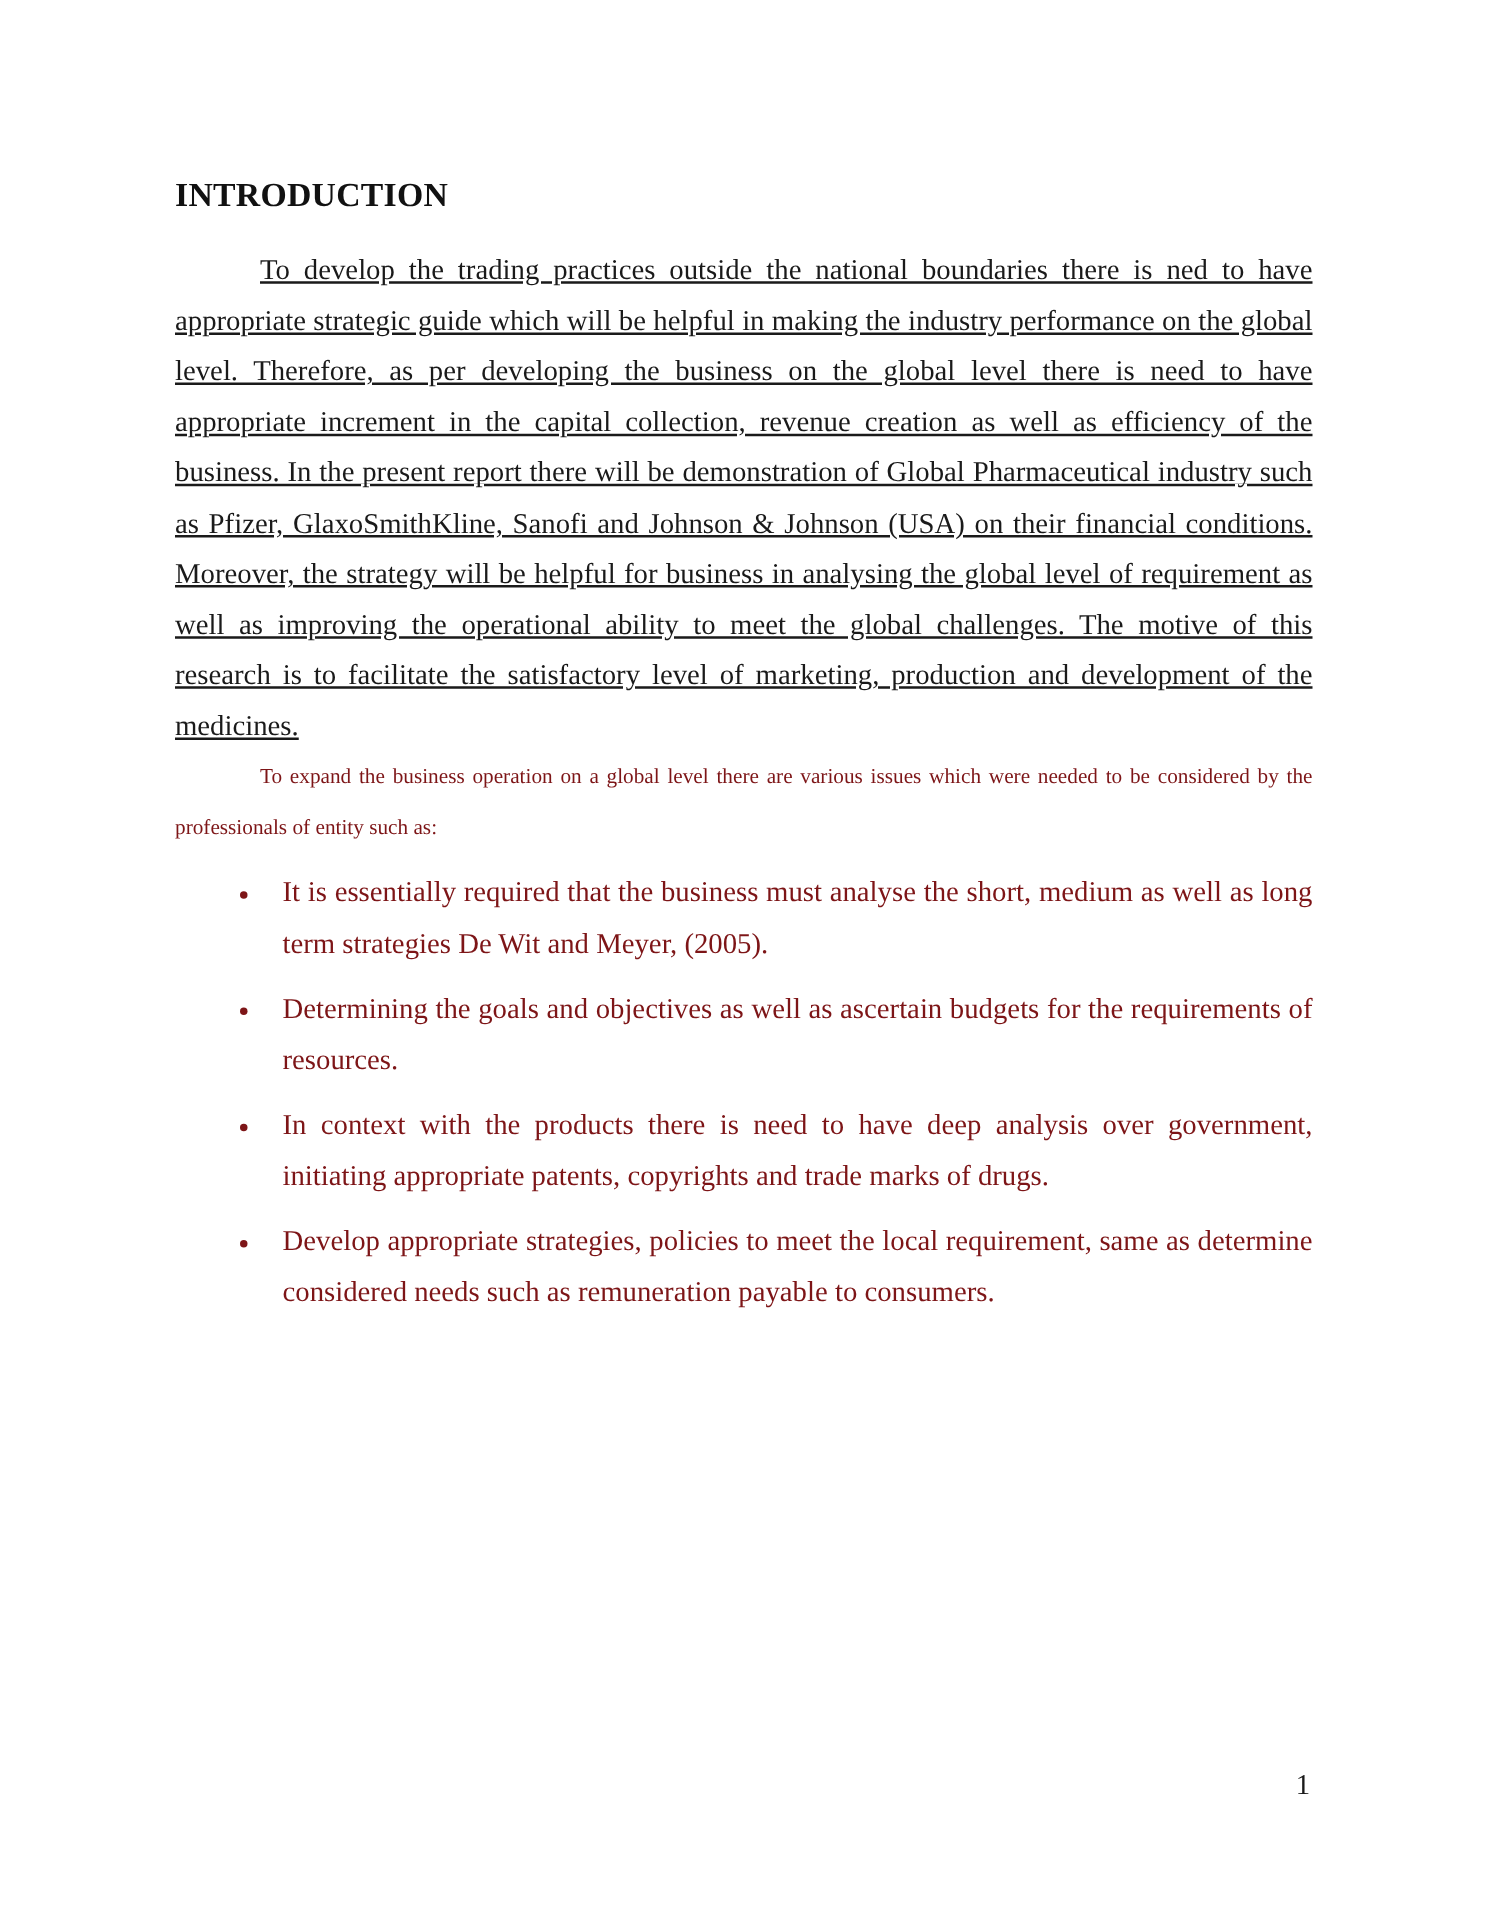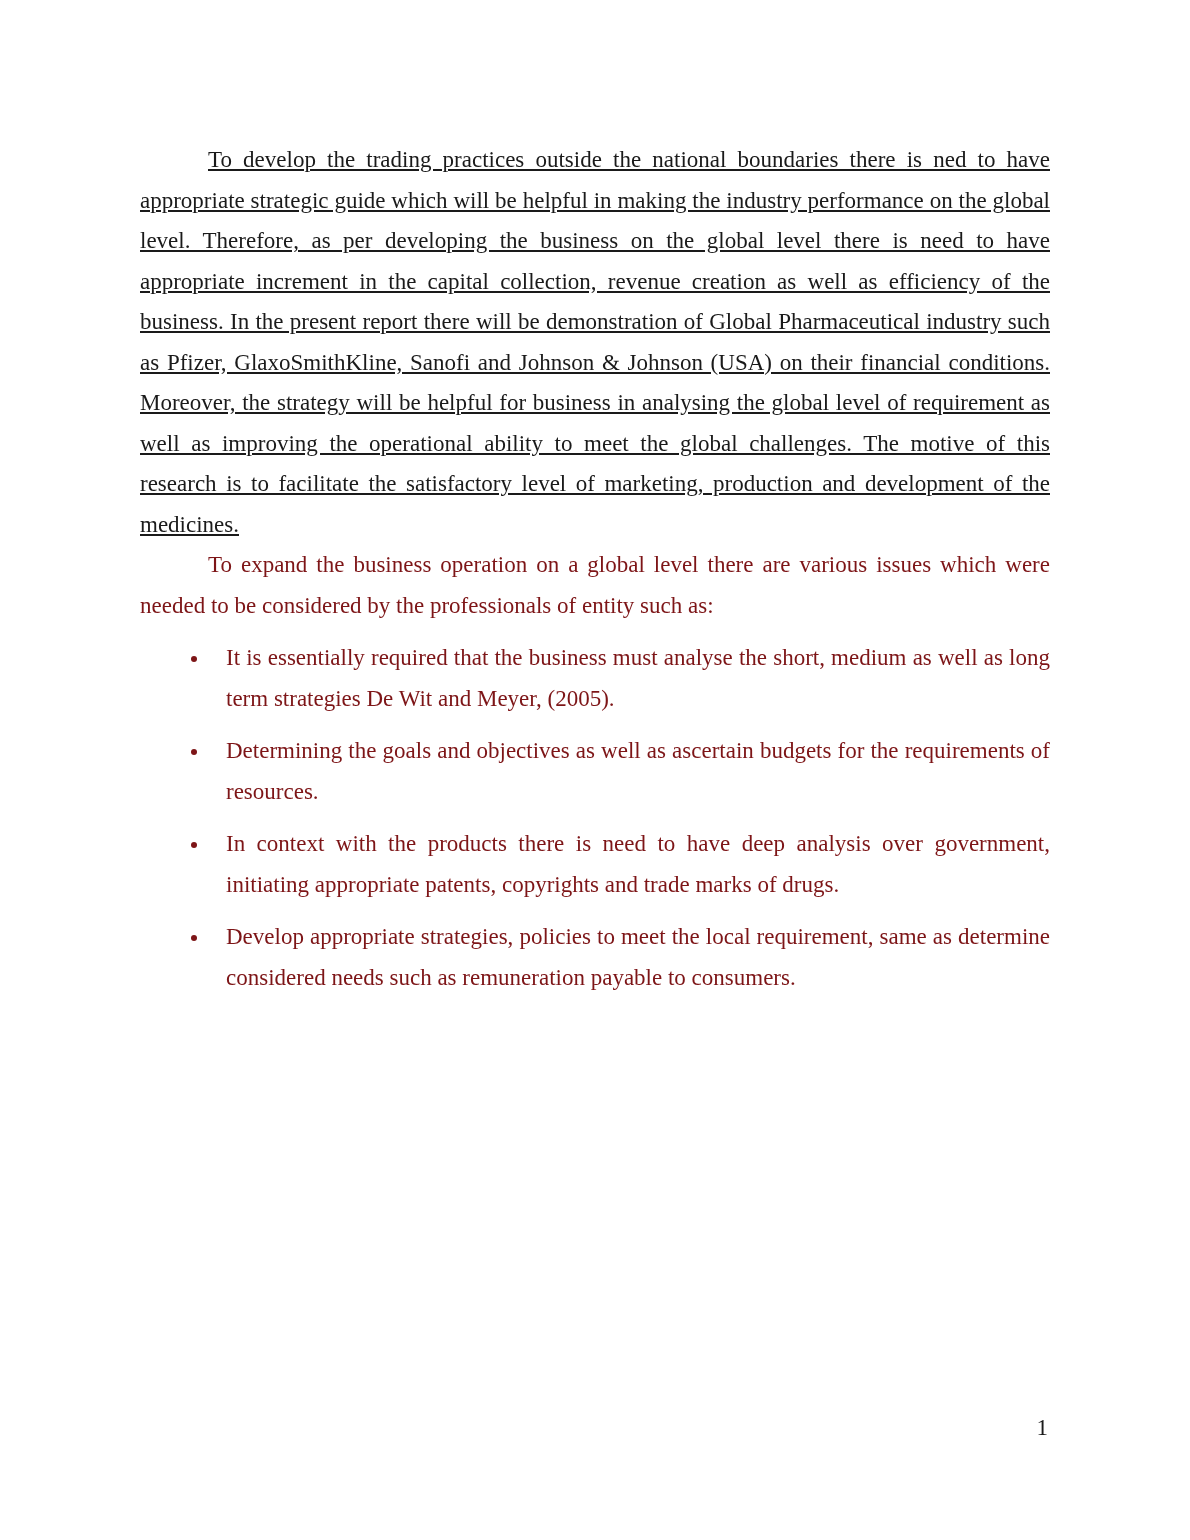--- a/index.html
+++ b/index.html
@@ -43,21 +43,21 @@
   .sub-heading {
     font-size: 23px;
     font-weight: normal;
     line-height: 40px;
     margin: 8px 0 0 0;
     color: #7d1517;
     text-decoration: underline;
     text-underline-offset: 4px;
   }
   .red-para {
-    font-size: 23px;
+    font-size: 17px;
     line-height: 40.5px;
     text-align: justify;
     text-indent: 68px;
     margin: 0;
     color: #7d1517;
   }
   ul.issues-list {
     margin: 12px 0 0 0;
     padding: 0 0 0 70px;
     list-style: disc outside;
@@ -81,20 +81,21 @@
     font-size: 23px;
     line-height: 40px;
     color: #1a1a1a;
   }
 </style>
 </head>
 <body>
 
 <div class="page">
 
+  <h1 class="doc-heading">INTRODUCTION</h1>
 
   <p class="body-para">To develop the trading practices outside the national boundaries there is ned to have appropriate strategic guide which will be helpful in making the industry performance on the global level. Therefore, as per developing the business on the global level there is need to have appropriate increment in the capital collection, revenue creation as well as efficiency of the business. In the present report there will be demonstration of Global Pharmaceutical industry such as Pfizer, GlaxoSmithKline, Sanofi and Johnson &amp; Johnson (USA) on their financial conditions. Moreover, the strategy will be helpful for business in analysing the global level of requirement as well as improving the operational ability to meet the global challenges. The motive of this research is to facilitate the satisfactory level of marketing, production and development of the medicines.</p>
 
 
   <p class="red-para">To expand the business operation on a global level there are various issues which were needed to be considered by the professionals of entity such as:</p>
 
   <ul class="issues-list">
 
   <li>
       <span>It is essentially required that the business must analyse the short, medium as well as long term strategies De Wit and Meyer, (2005).</span>

